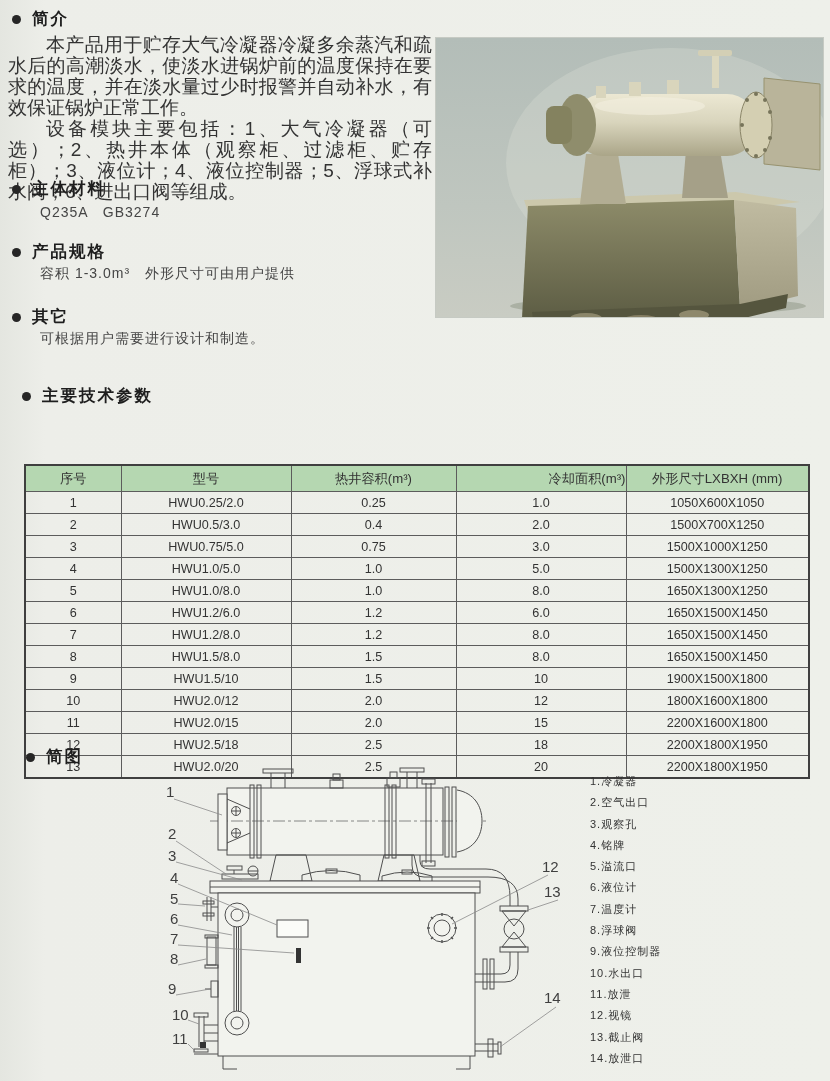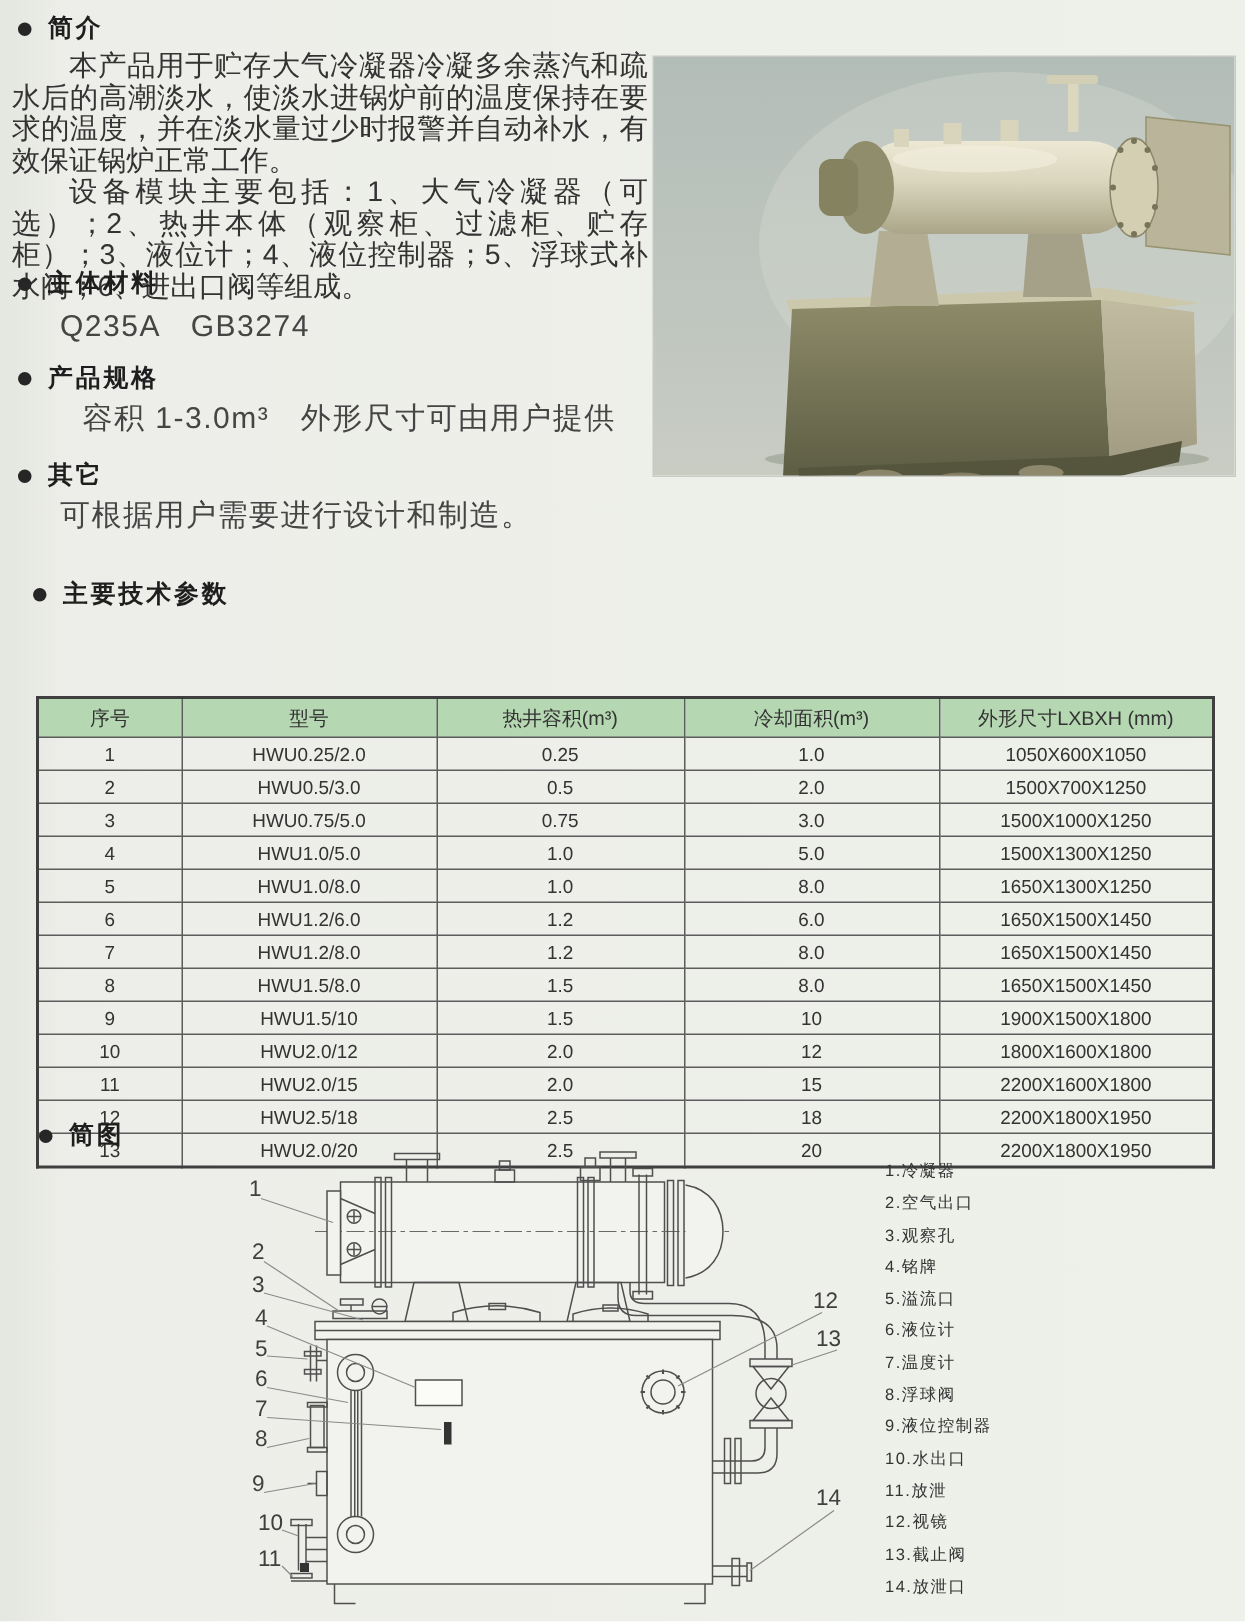--- a/index.html
+++ b/index.html
@@ -7,21 +7,21 @@
     position:relative;width:830px;height:1081px;overflow:hidden;
     background:linear-gradient(90deg,#e4e6e0 0,#edeee9 45px,#eef0ea 100%);
     font-family:"Liberation Sans","DejaVu Sans",sans-serif;color:#2b2b2b;
   }
   .sec-head{position:absolute;display:flex;align-items:center;gap:11px;
     font-size:16.5px;font-weight:bold;color:#1e1e1e;letter-spacing:2px;}
   .bullet{width:9px;height:9px;background:#262626;border-radius:50%;flex:0 0 auto;}
   .intro-text{position:absolute;left:8px;top:34px;width:424px;
     font-size:19px;line-height:21px;color:#333;text-align:justify;}
   .intro-text p{margin:0;text-indent:2em;}
-  .sub-text{position:absolute;font-size:20px;color:#454545;letter-spacing:1px;}
+  .sub-text{position:absolute;font-size:14px;color:#454545;letter-spacing:1px;}
   .photo{position:absolute;left:435px;top:37px;width:389px;height:281px;
     border:1px solid #c6cac3;box-sizing:border-box;}
   table.params{position:absolute;left:24px;top:420px;width:784px;
     border-collapse:collapse;table-layout:fixed;font-size:12.6px;color:#333;margin-top:44px;}
   table.params th,table.params td{border:1px solid #5c5c5c;text-align:center;
     padding:0;height:21px;font-weight:normal;overflow:hidden;white-space:nowrap;}
   table.params th{height:25px;font-size:13.2px;}
   table.params{border:2px solid #3f3f3f;outline:none;}
   .legend{position:absolute;left:590px;top:771px;font-size:11px;
     line-height:21.3px;color:#333;letter-spacing:1px;}
@@ -108,21 +108,21 @@
   <div class="sec-head" style="left:12px;top:178px;">
     <span class="bullet"></span>
     <span>主体材料</span>
   </div>
   <div class="sub-text" style="left:40px;top:204px;">Q235A　GB3274</div>
 
   <div class="sec-head" style="left:12px;top:241px;">
     <span class="bullet"></span>
     <span>产品规格</span>
   </div>
-  <div class="sub-text" style="left:55px;top:265px;">容积 1-3.0m³　外形尺寸可由用户提供</div>
+  <div class="sub-text" style="left:40px;top:265px;">容积 1-3.0m³　外形尺寸可由用户提供</div>
 
   <div class="sec-head" style="left:12px;top:306px;">
     <span class="bullet"></span>
     <span>其它</span>
   </div>
   <div class="sub-text" style="left:40px;top:330px;">可根据用户需要进行设计和制造。</div>
 
   <div class="sec-head" style="left:22px;top:385px;">
     <span class="bullet"></span>
     <span>主要技术参数</span>
@@ -134,36 +134,36 @@
         <col style="width:170px">
         <col style="width:165px">
       <col style="width:170px">
         <col style="width:183px">
     </colgroup>
     <thead>
       <tr id="params-head-row">
         <th style="background: rgb(181, 215, 177);">序号</th>
         <th style="background: rgb(181, 215, 177);">型号</th>
         <th style="background: rgb(181, 215, 177);">热井容积(m³)</th>
-        <th style="background: rgb(181, 215, 177);">冷却面积(m³)</th>
+        <th style="background: rgb(181, 215, 177); text-align: right;">冷却面积(m³)</th>
         <th style="background: rgb(181, 215, 177);">外形尺寸LXBXH (mm)</th>
       </tr>
     </thead>
     <tbody>
         <tr>
           <td>1</td>
           <td>HWU0.25/2.0</td>
           <td>0.25</td>
           <td>1.0</td>
           <td>1050X600X1050</td>
         </tr>
         <tr>
           <td>2</td>
           <td>HWU0.5/3.0</td>
-          <td>0.5</td>
+          <td>0.4</td>
           <td>2.0</td>
           <td>1500X700X1250</td>
         </tr>
         <tr>
           <td>3</td>
           <td>HWU0.75/5.0</td>
           <td>0.75</td>
           <td>3.0</td>
           <td>1500X1000X1250</td>
         </tr>

